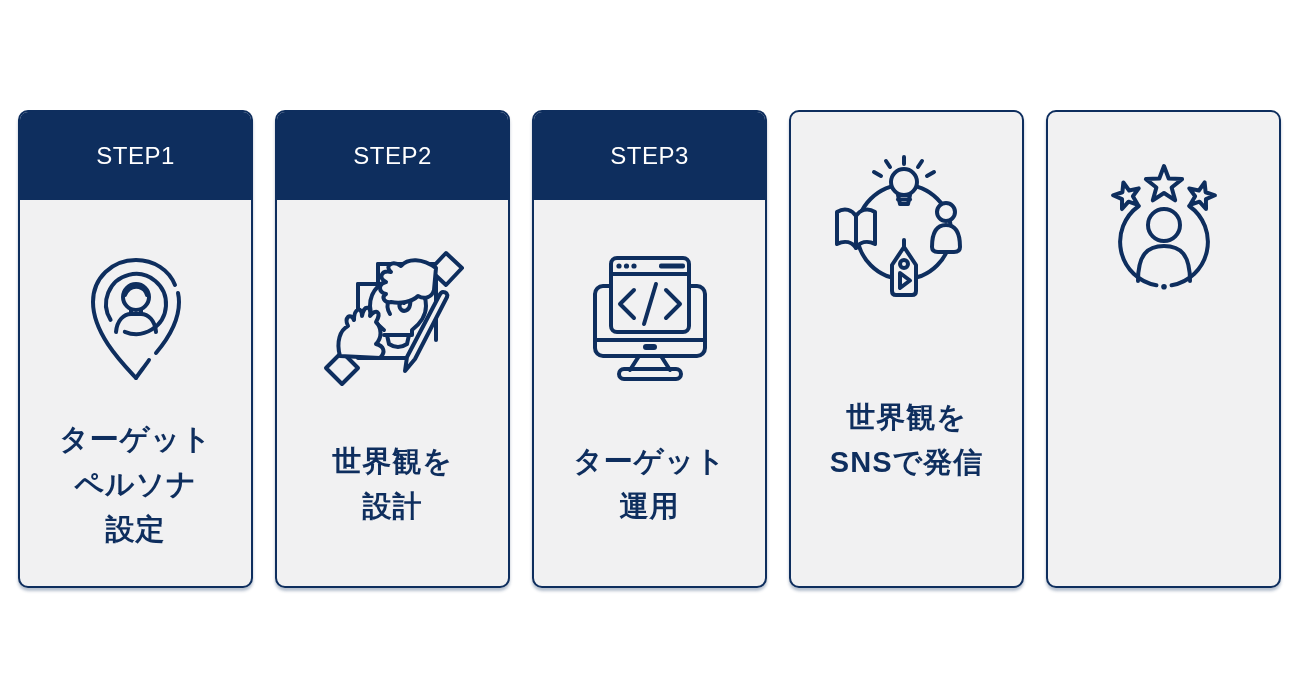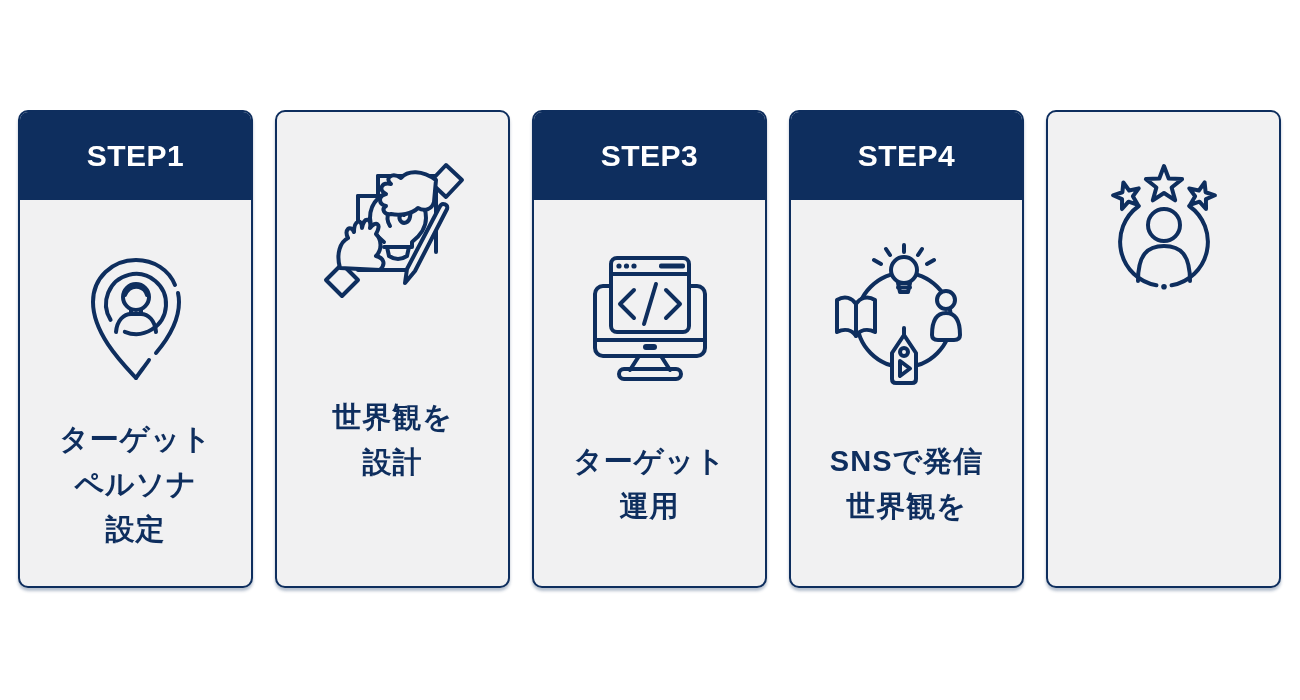--- a/index.html
+++ b/index.html
@@ -36,22 +36,22 @@
   .card-header{
     height:88px;
     background:var(--navy);
     display:flex;
     align-items:center;
     justify-content:center;
     flex:0 0 auto;
   }
   .card-header span{
     color:var(--header-text);
-    font-size:30px;
-    font-weight:700;
+    font-size:24px;
+    font-weight:400;
     letter-spacing:0.5px;
   }
   .card-body{
     flex:1;
     display:flex;
     flex-direction:column;
     align-items:center;
   }
   .icon-box{
     margin-top:34px;
@@ -108,20 +108,23 @@
         </div>
         <div class="label">
           <span class="line">ターゲット</span>
           <span class="line">ペルソナ</span>
           <span class="line">設定</span>
         </div>
       </div>
     </div>
 
     <div class="card">
+      <div class="card-header">
+        <span>STEP2</span>
+      </div>
       <div class="card-body">
         <div class="icon-box">
           <svg width="150" height="150" viewBox="0 0 150 150">
 
             <path class="s" d="M60,24 L118,24 L118,100"></path>
             <path class="s" d="M40,44 L40,118 L90,118"></path>
             <path class="s" d="M60,24 L60,44 L40,44"></path>
 
             <path class="s" d="M66,90 C58,84 52,75 52,66 C52,50 64,39 80,39 C96,39 108,50 108,66 C108,75 102,84 94,90 L94,95 L66,95"></path>
             <path class="s" d="M69,95 L91,95 L89,104 C83,108 77,108 71,104 Z"></path>
@@ -172,23 +175,20 @@
           </svg>
         </div>
         <div class="label">
           <span class="line">ターゲット</span>
           <span class="line">運用</span>
         </div>
       </div>
     </div>
 
     <div class="card">
-      <div class="card-header">
-        <span>STEP4</span>
-      </div>
       <div class="card-body">
         <div class="icon-box">
           <svg width="150" height="150" viewBox="0 0 150 150">
 
             <circle class="s" cx="72" cy="80" r="47"></circle>
 
             <path class="s" d="M72,5 L72,12 M54,9 L58,15 M90,9 L86,15 M42,20 L49,24 M102,20 L95,24"></path>
             <circle class="sf" cx="72" cy="30" r="13"></circle>
             <path class="sf" d="M66,43 L78,43 L76,52 L68,52 Z"></path>
             <path class="s" d="M66,47.5 L78,47.5"></path>
@@ -199,22 +199,22 @@
             <circle class="sf" cx="114" cy="60" r="9"></circle>
             <path class="sf" d="M100,95 C100,80 105,73 114,73 C123,73 128,80 128,95 C128,99 125,100 122,100 L106,100 C103,100 100,99 100,95 Z"></path>
 
             <path class="sf" d="M60,113 L72,95 L84,113 L84,139 Q84,143 80,143 L64,143 Q60,143 60,139 Z"></path>
             <path class="s" d="M72,88 L72,95"></path>
             <circle class="s" cx="72" cy="112" r="4"></circle>
             <path class="s" d="M68,121 L78,128.5 L68,136 Z"></path>
           </svg>
         </div>
         <div class="label">
+          <span class="line">世界観を</span>
           <span class="line">SNSで発信</span>
-          <span class="line">世界観を</span>
         </div>
       </div>
     </div>
 
     <div class="card">
       <div class="card-body">
         <div class="icon-box">
           <svg width="150" height="150" viewBox="0 0 150 150">
 
             <path class="sf" d="M75,14 L79.7,26.5 L93.1,27.1 L82.6,35.5 L86.2,48.4 L75,41 L63.8,48.4 L67.4,35.5 L56.9,27.1 L70.3,26.5 Z"></path>

